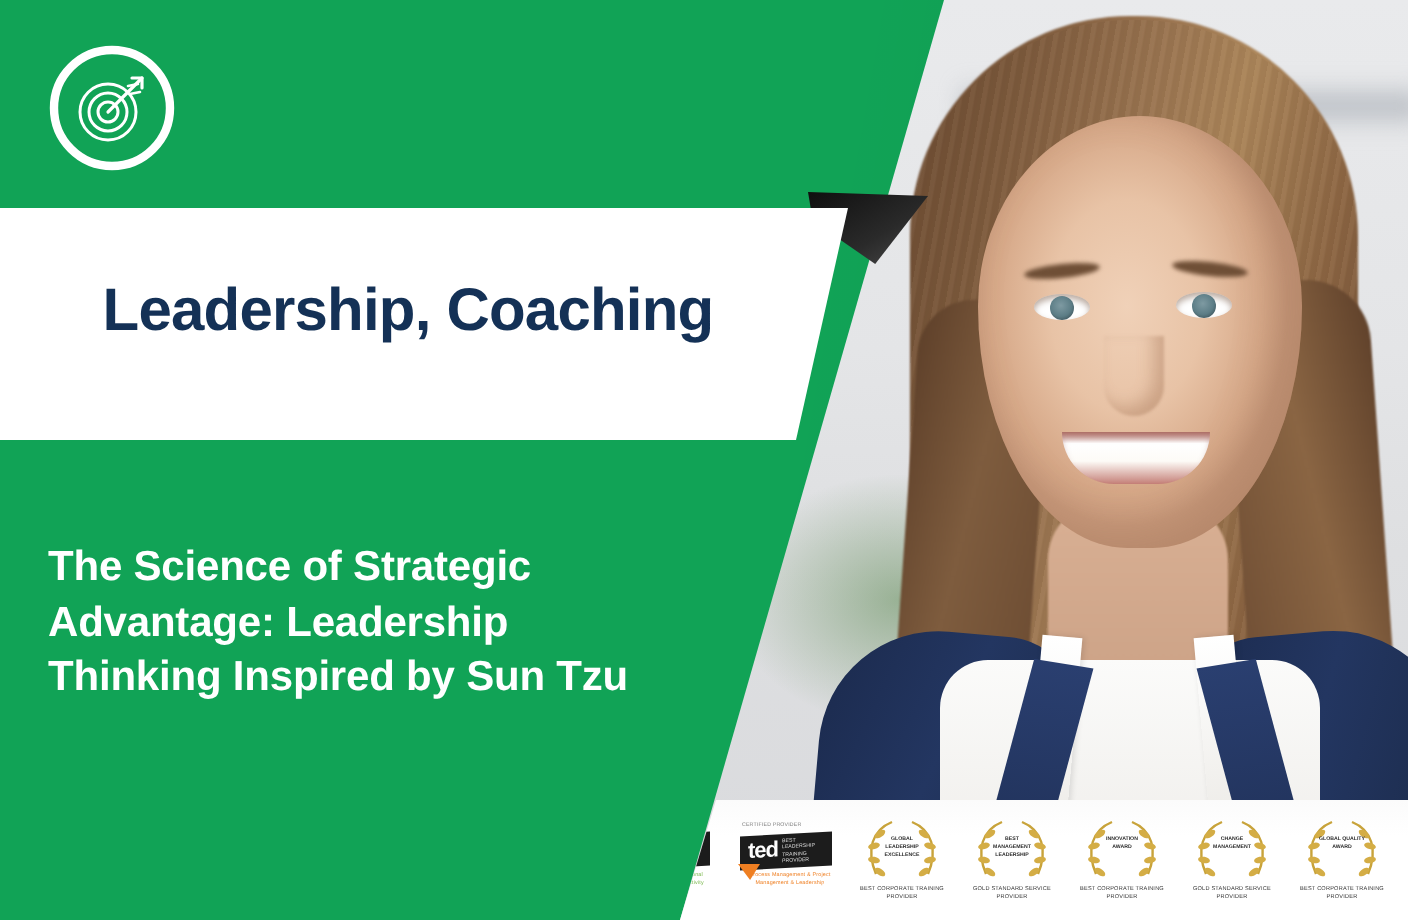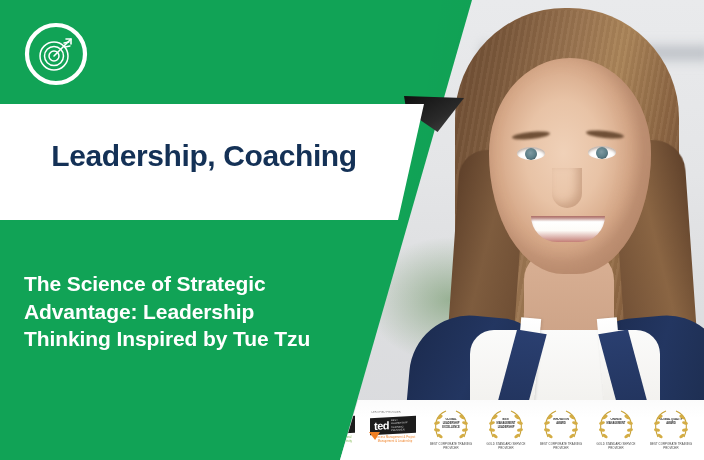--- a/index.html
+++ b/index.html
@@ -451,21 +451,21 @@
       <path d="M41 22 L46 21 M42 26 L47 25" stroke="#ffffff" stroke-width="1.3" fill="none" stroke-linecap="round"></path>
     </svg>
   </div>
 
   <div class="title-shadow-fold"></div>
   <div class="title-banner"></div>
   <div class="title-text">
     <span>Leadership, Coaching</span>
   </div>
 
-  <div class="subtitle">The Science of Strategic Advantage: Leadership Thinking Inspired by Tue Tzu</div>
+  <div class="subtitle">The Science of Strategic Advantage: Leadership Thinking Inspired by Sun Tzu</div>
 
   <div class="badge-strip">
 
     <div class="badge-ted">
       <div class="tag">CERTIFIED PROVIDER</div>
       <div class="plate">
         <span class="word">ted</span>
         <span class="side">BEST PRESENTATION SKILLS PROVIDER</span>
       </div>
       <div class="chev" style="background:#7ab84c"></div>

